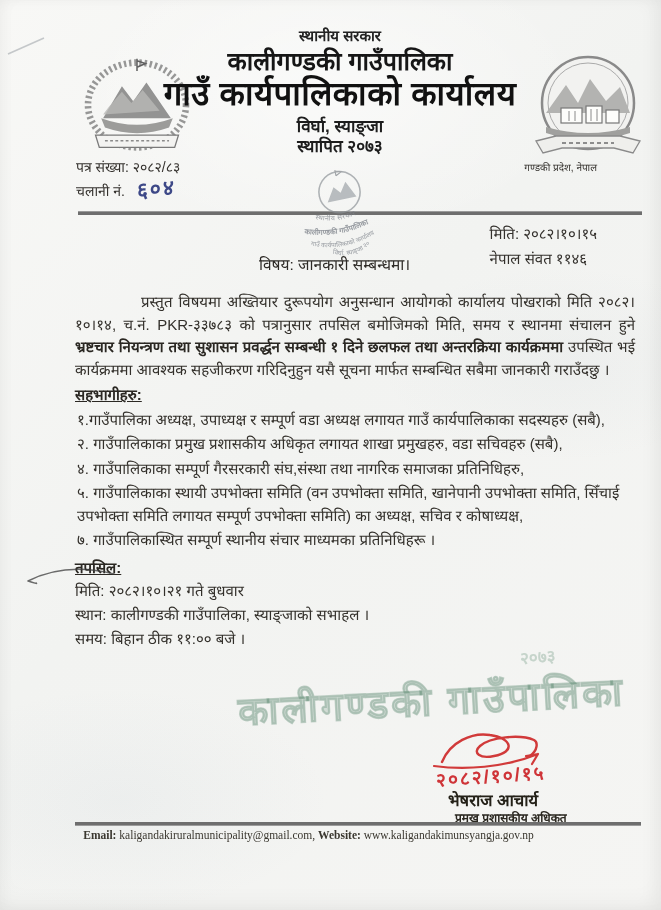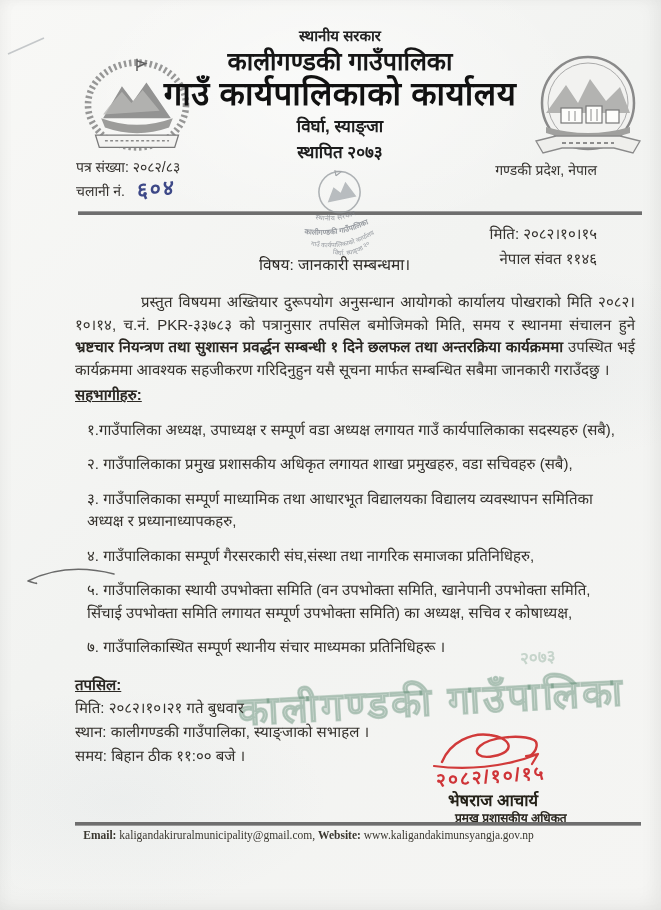--- a/index.html
+++ b/index.html
@@ -17,40 +17,40 @@
       linear-gradient(135deg,#f8f8f6 0%,#f2f3f1 45%,#f5f5f3 100%);
     box-shadow: inset -8px 0 16px rgba(0,0,0,0.035), inset 0 -10px 20px rgba(0,0,0,0.03), inset 6px 0 12px rgba(0,0,0,0.02);
   }
   .abs{position:absolute;}
   
   .hdr-center{left:150px;top:28px;width:380px;text-align:center;line-height:1.12;}
   .hdr-authority{font-size:15px;font-weight:600;color:#232323;}
   .hdr-muni{font-size:25px;font-weight:700;color:#161616;margin-top:2px;}
   .hdr-office{font-size:33px;font-weight:700;color:#111;margin-top:1px;letter-spacing:0.5px;}
   .hdr-addr{font-size:17px;font-weight:700;color:#1d1d1d;margin-top:4px;}
-  .hdr-est{font-size:17px;font-weight:700;color:#1d1d1d;margin-top:7px;}
+  .hdr-est{font-size:17px;font-weight:700;color:#1d1d1d;margin-top:1px;}
   
   .meta-left{left:76px;top:157px;font-size:14px;line-height:21px;color:#35322e;}
   .chalani-no{
     display:inline-block;font-size:21px;font-weight:600;color:#2e3a7e;
     transform:rotate(-5deg) skewX(-6deg);letter-spacing:2px;margin-left:8px;opacity:0.92;
   }
-  .province{right:64px;top:160px;font-size:14px;text-align:right;color:#33302c;}
+  .province{right:64px;top:160px;font-size:10px;text-align:right;color:#33302c;}
   .rule-top{left:78px;top:211px;width:564px;height:3px;background:#6e6e6e;border-top:1px solid #9a9a9a;}
-  .date-block{right:64px;top:221px;font-size:15px;line-height:25px;text-align:right;color:#33302c;}
+  .date-block{right:64px;top:221px;font-size:15px;line-height:25px;color:#33302c;}
   .subject-line{left:4px;top:253px;width:661px;text-align:center;font-size:15.5px;font-weight:500;color:#2d2a26;}
   
   .seal{left:286px;top:166px;opacity:0.78;transform:rotate(-12deg);}
   
   .body-col{left:75px;top:282px;width:560px;font-size:15px;line-height:22.5px;color:#33302b;}
   .recipient div{line-height:24px;}
   .para{margin:9px 0 0 0;text-align:justify;text-indent:66px;}
   .para b{font-weight:700;color:#2a2722;}
   .sec-head{font-weight:700;text-decoration:underline;color:#2b2823;display:inline-block;margin-top:3px;}
-  .li{margin:12px;}
+  .li{margin:2px;}
   .sched{line-height:24px;}
   
   .wm{
     left:238px;top:672px;width:430px;transform:rotate(-3deg);
     font-size:39px;font-weight:700;letter-spacing:3px;white-space:nowrap;
     color:rgba(92,138,111,0.22);-webkit-text-stroke:1.2px rgba(92,138,111,0.33);
     z-index:0;pointer-events:none;
   }
   .wm-year{
     left:520px;top:645px;font-size:17px;font-weight:700;
@@ -161,21 +161,20 @@
 
     <div class="abs body-col">
       <div class="recipient">
       </div>
 
       <p class="para"><span>प्रस्तुत विषयमा अख्तियार दुरूपयोग अनुसन्धान आयोगको कार्यालय पोखराको मिति २०८२।१०।१४, च.नं. PKR-३३७८३ को पत्रानुसार तपसिल बमोजिमको मिति, समय र स्थानमा संचालन हुने </span><b>भ्रष्टचार नियन्त्रण तथा सुशासन प्रवर्द्धन सम्बन्धी १ दिने छलफल तथा अन्तरक्रिया कार्यक्रममा</b><span> उपस्थित भई कार्यक्रममा आवश्यक सहजीकरण गरिदिनुहुन यसै सूचना मार्फत सम्बन्धित सबैमा जानकारी गराउँदछु ।</span></p>
 
       <div><span class="sec-head">सहभागीहरु:</span></div>
       <div class="li">१.गाउँपालिका अध्यक्ष, उपाध्यक्ष र सम्पूर्ण वडा अध्यक्ष लगायत गाउँ कार्यपालिकाका सदस्यहरु (सबै),</div>
       <div class="li">२. गाउँपालिकाका प्रमुख प्रशासकीय अधिकृत लगायत शाखा प्रमुखहरु, वडा सचिवहरु (सबै),</div>
-      <div class="li">३. गाउँपालिकाका सम्पूर्ण माध्यामिक तथा आधारभूत विद्यालयका विद्यालय व्यवस्थापन समितिका अध्यक्ष र प्रध्यानाध्यापकहरु,</div>
       <div class="li">४. गाउँपालिकाका सम्पूर्ण गैरसरकारी संघ,संस्था तथा नागरिक समाजका प्रतिनिधिहरु,</div>
       <div class="li">५. गाउँपालिकाका स्थायी उपभोक्ता समिति (वन उपभोक्ता समिति, खानेपानी उपभोक्ता समिति, सिँचाई उपभोक्ता समिति लगायत सम्पूर्ण उपभोक्ता समिति) का अध्यक्ष, सचिव र कोषाध्यक्ष,</div>
       <div class="li">७. गाउँपालिकास्थित सम्पूर्ण स्थानीय संचार माध्यमका प्रतिनिधिहरू ।</div>
 
       <div><span class="sec-head">तपसिल:</span></div>
       <div class="sched">मिति: २०८२।१०।२१ गते बुधवार</div>
       <div class="sched">स्थान: कालीगण्डकी गाउँपालिका, स्याङ्जाको सभाहल ।</div>
       <div class="sched">समय: बिहान ठीक ११:०० बजे ।</div>
     </div>
 

